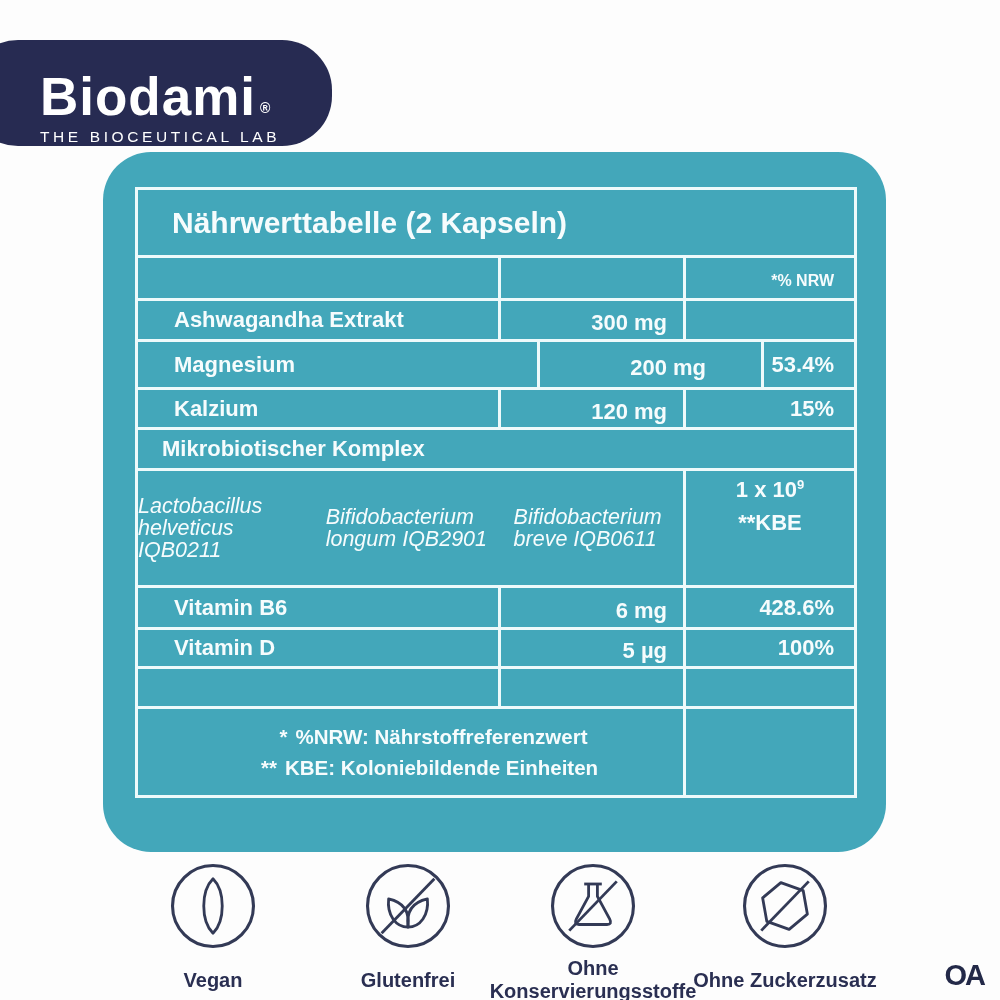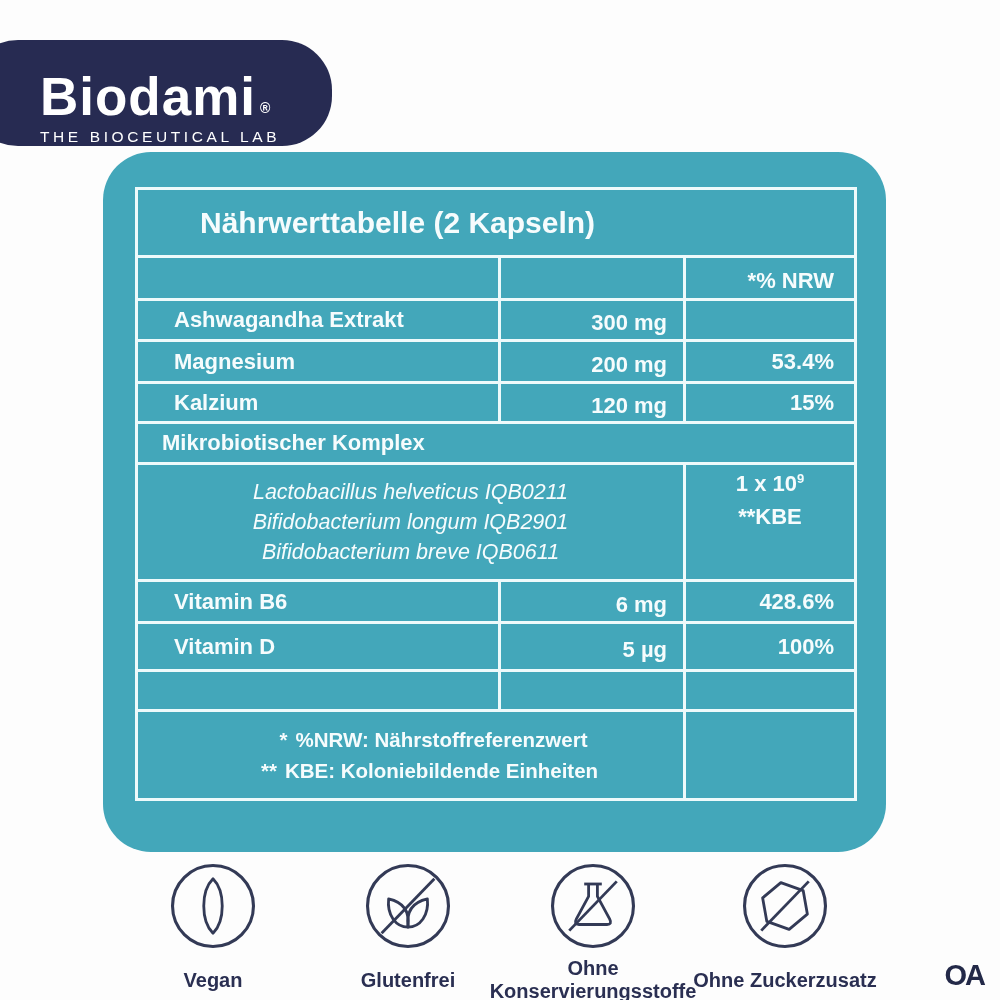--- a/index.html
+++ b/index.html
@@ -58,41 +58,41 @@
     color:var(--txt);
   }
   .t-row{ display:flex; border-top:3px solid var(--line); align-items:stretch; }
   .t-row:first-child{ border-top:none; }
   .cell{ display:flex; align-items:center; }
   .c1{ width:360px; }
   .c2{ width:185px; border-left:3px solid var(--line); justify-content:flex-end; }
   .c3{ flex:1; border-left:3px solid var(--line); justify-content:flex-end; }
   .cL{ width:545px; }
 
-  .row-title{ height:65px;padding-left:28px; }
+  .row-title{ height:65px; }
   .row-title .cell{ width:100%; padding-left:34px; }
   .title-text{ font-size:30px; font-weight:bold; }
 
   .row-header{ height:43px; }
-  .row-h1{ height:41px; } .row-h2{ height:42px; } .row-h3{ height:40px; }
-  .row-b6{ height:42px; } .row-d{ height:48px;justify-content:space-between; }
+  .row-h1{ height:41px; } .row-h2{ height:48px;gap:39px; } .row-h3{ height:40px; }
+  .row-b6{ height:42px; } .row-d{ height:39px;justify-content:space-between; }
   .row-section{ height:41px; }
   .row-strains{ height:117px; }
   .row-empty{ height:40px; }
   .row-foot{ height:89px; }
 
   .name{ font-size:22px; font-weight:bold; padding-left:36px; }
   .amount{ font-size:22px; font-weight:bold; padding-right:16px; padding-top:6px; }
   .nrw{ font-size:22px; font-weight:bold; padding-right:20px; }
-  .hdr-nrw{ font-size:22px; font-weight:bold; padding-right:20px; padding-top:6px; }
+  .hdr-nrw{ font-size:16px; font-weight:bold; padding-right:20px; padding-top:6px; }
 
   .section-name{ font-size:22px; font-weight:bold; padding-left:24px; }
 
   .strain-list{
-    display:flex; flex-direction:column; justify-content:center;
+    display:flex; justify-content:center;
     gap:8px;
   }
   .strain{ font-size:21.5px; font-style:italic; line-height:22px; }
 
   .strain-value{
     flex:1; border-left:3px solid var(--line);
     display:flex; flex-direction:column; align-items:center;
     padding-top:6px;
   }
   .value-base{ font-size:22px; font-weight:bold; }

